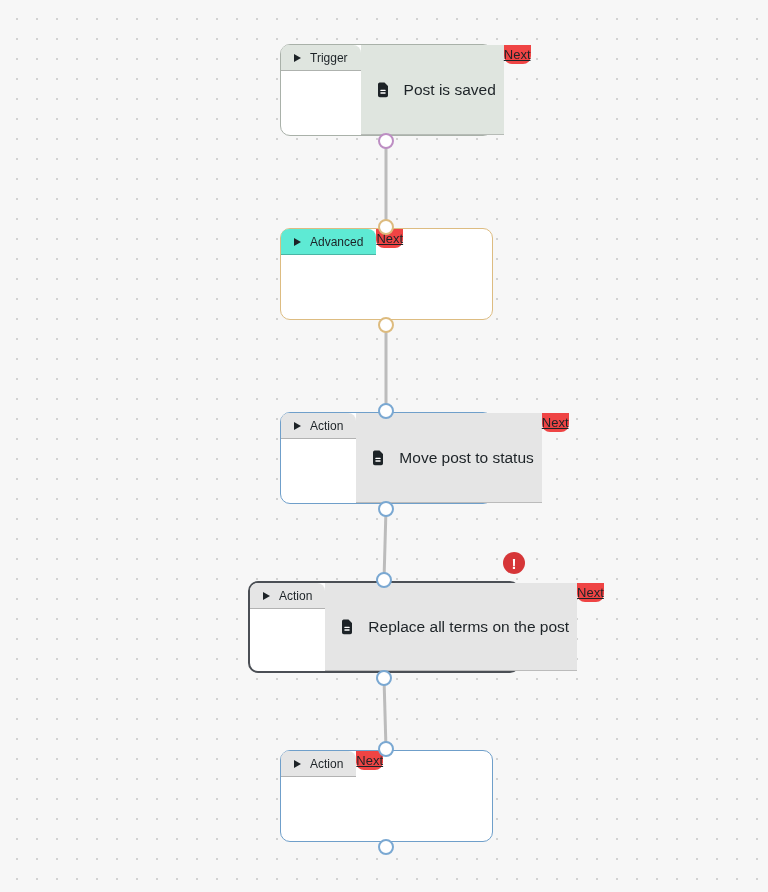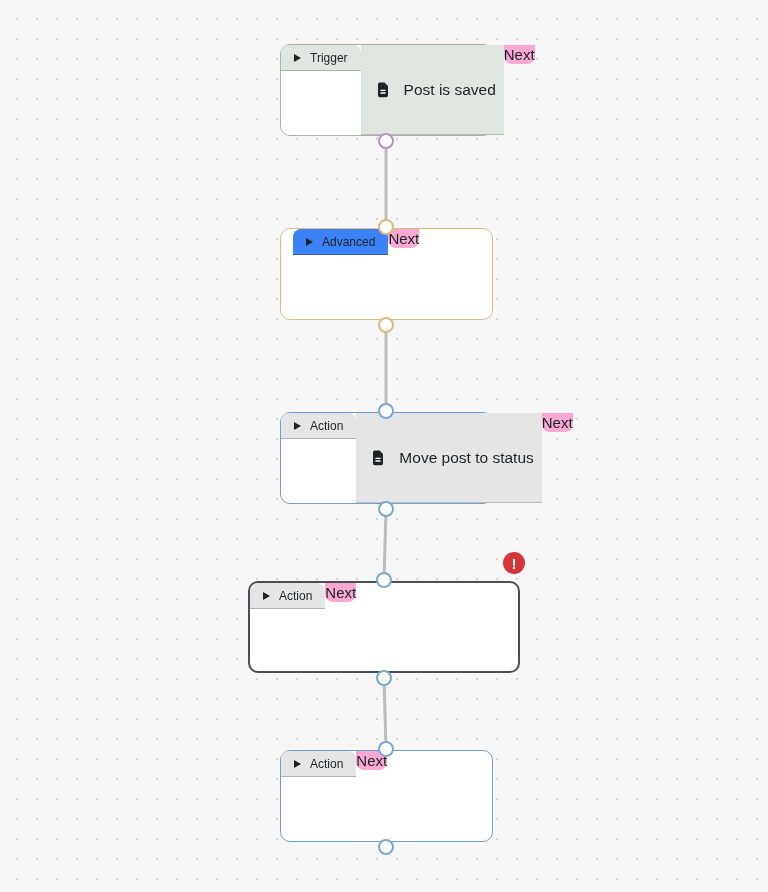--- a/index.html
+++ b/index.html
@@ -28,21 +28,21 @@
   }
   .node-1 { left:280px; top:44px;  width:213px; height:92px; }
   .node-2 { left:280px; top:228px; width:213px; height:92px; }
   .node-3 { left:280px; top:412px; width:213px; height:92px; }
   .node-4 { left:248px; top:581px; width:272px; height:92px; }
   .node-5 { left:280px; top:750px; width:213px; height:92px; }
 
   .theme-trigger  { border:1.5px solid #a9b1a9; }
   .theme-trigger  .node-header, .theme-trigger  .node-body { background:#dfe5df; }
   .theme-advanced { border:1.5px solid #ddbc81; }
-  .theme-advanced .node-header, .theme-advanced .node-body { background:#3b82f6;margin-left:12px; }
+  .theme-advanced .node-header, .theme-advanced .node-body { background:#5eead4; }
   .theme-action   { border:1.5px solid #6f9fca; }
   .theme-action   .node-header, .theme-action   .node-body { background:#e5e5e5; }
   .node-selected  { border:2px solid #4b4f55; }
 
   .node-header {
     display:flex; align-items:center; gap:9px;
     height:26px; padding:0 13px;
     font-size:12px; font-weight:500;
     border-bottom:1px solid rgba(0,0,0,0.22);
     border-radius:8px 8px 0 0;
@@ -61,23 +61,24 @@
     padding:0 8px 0 13px;
     font-size:15.5px;
     white-space:nowrap;
     border-bottom:1px solid rgba(0,0,0,0.18);
     box-sizing:border-box;
   }
   .node-body .icon { display:flex; flex:0 0 auto; }
   .node-footer {
     height:19px;
     display:flex; align-items:center; justify-content:center;
-    font-size:15px;
-    background:#f9a8d4;
+    font-size:13px;
+    background:#ef4444;
     border-radius:0 0 8px 8px;
+    text-decoration:underline;
   }
 
   .port {
     position:absolute;
     width:16px; height:16px;
     border-radius:50%;
     background:#ffffff;
     box-sizing:border-box;
     z-index:3;
   }
@@ -160,20 +161,30 @@
       <span>Move post to status</span>
     </div>
     <div class="node-footer">Next</div>
   </div>
 
   <div class="node node-4 theme-action node-selected">
     <div class="node-header">
       <span class="tri"></span>
       <span>Action</span>
     </div>
+    <div class="node-body">
+      <span class="icon">
+        <svg width="18" height="18" viewBox="0 0 18 18">
+            <path fill="#1d2327" d="M5.5 1.5h5L14 5v9.5A1.8 1.8 0 0 1 12.2 16.3H5.8A1.8 1.8 0 0 1 4 14.5v-11A1.8 1.8 0 0 1 5.5 1.5z"></path>
+            <rect x="6.3" y="8.7" width="5.4" height="1.4" rx="0.6" fill="#ffffff"></rect>
+            <rect x="6.3" y="11.3" width="5.4" height="1.4" rx="0.6" fill="#ffffff"></rect>
+          </svg>
+      </span>
+      <span>Replace all terms on the post</span>
+    </div>
     <div class="node-footer">Next</div>
   </div>
 
   <div class="node node-5 theme-action">
     <div class="node-header">
       <span class="tri"></span>
       <span>Action</span>
     </div>
     <div class="node-footer">Next</div>
   </div>

